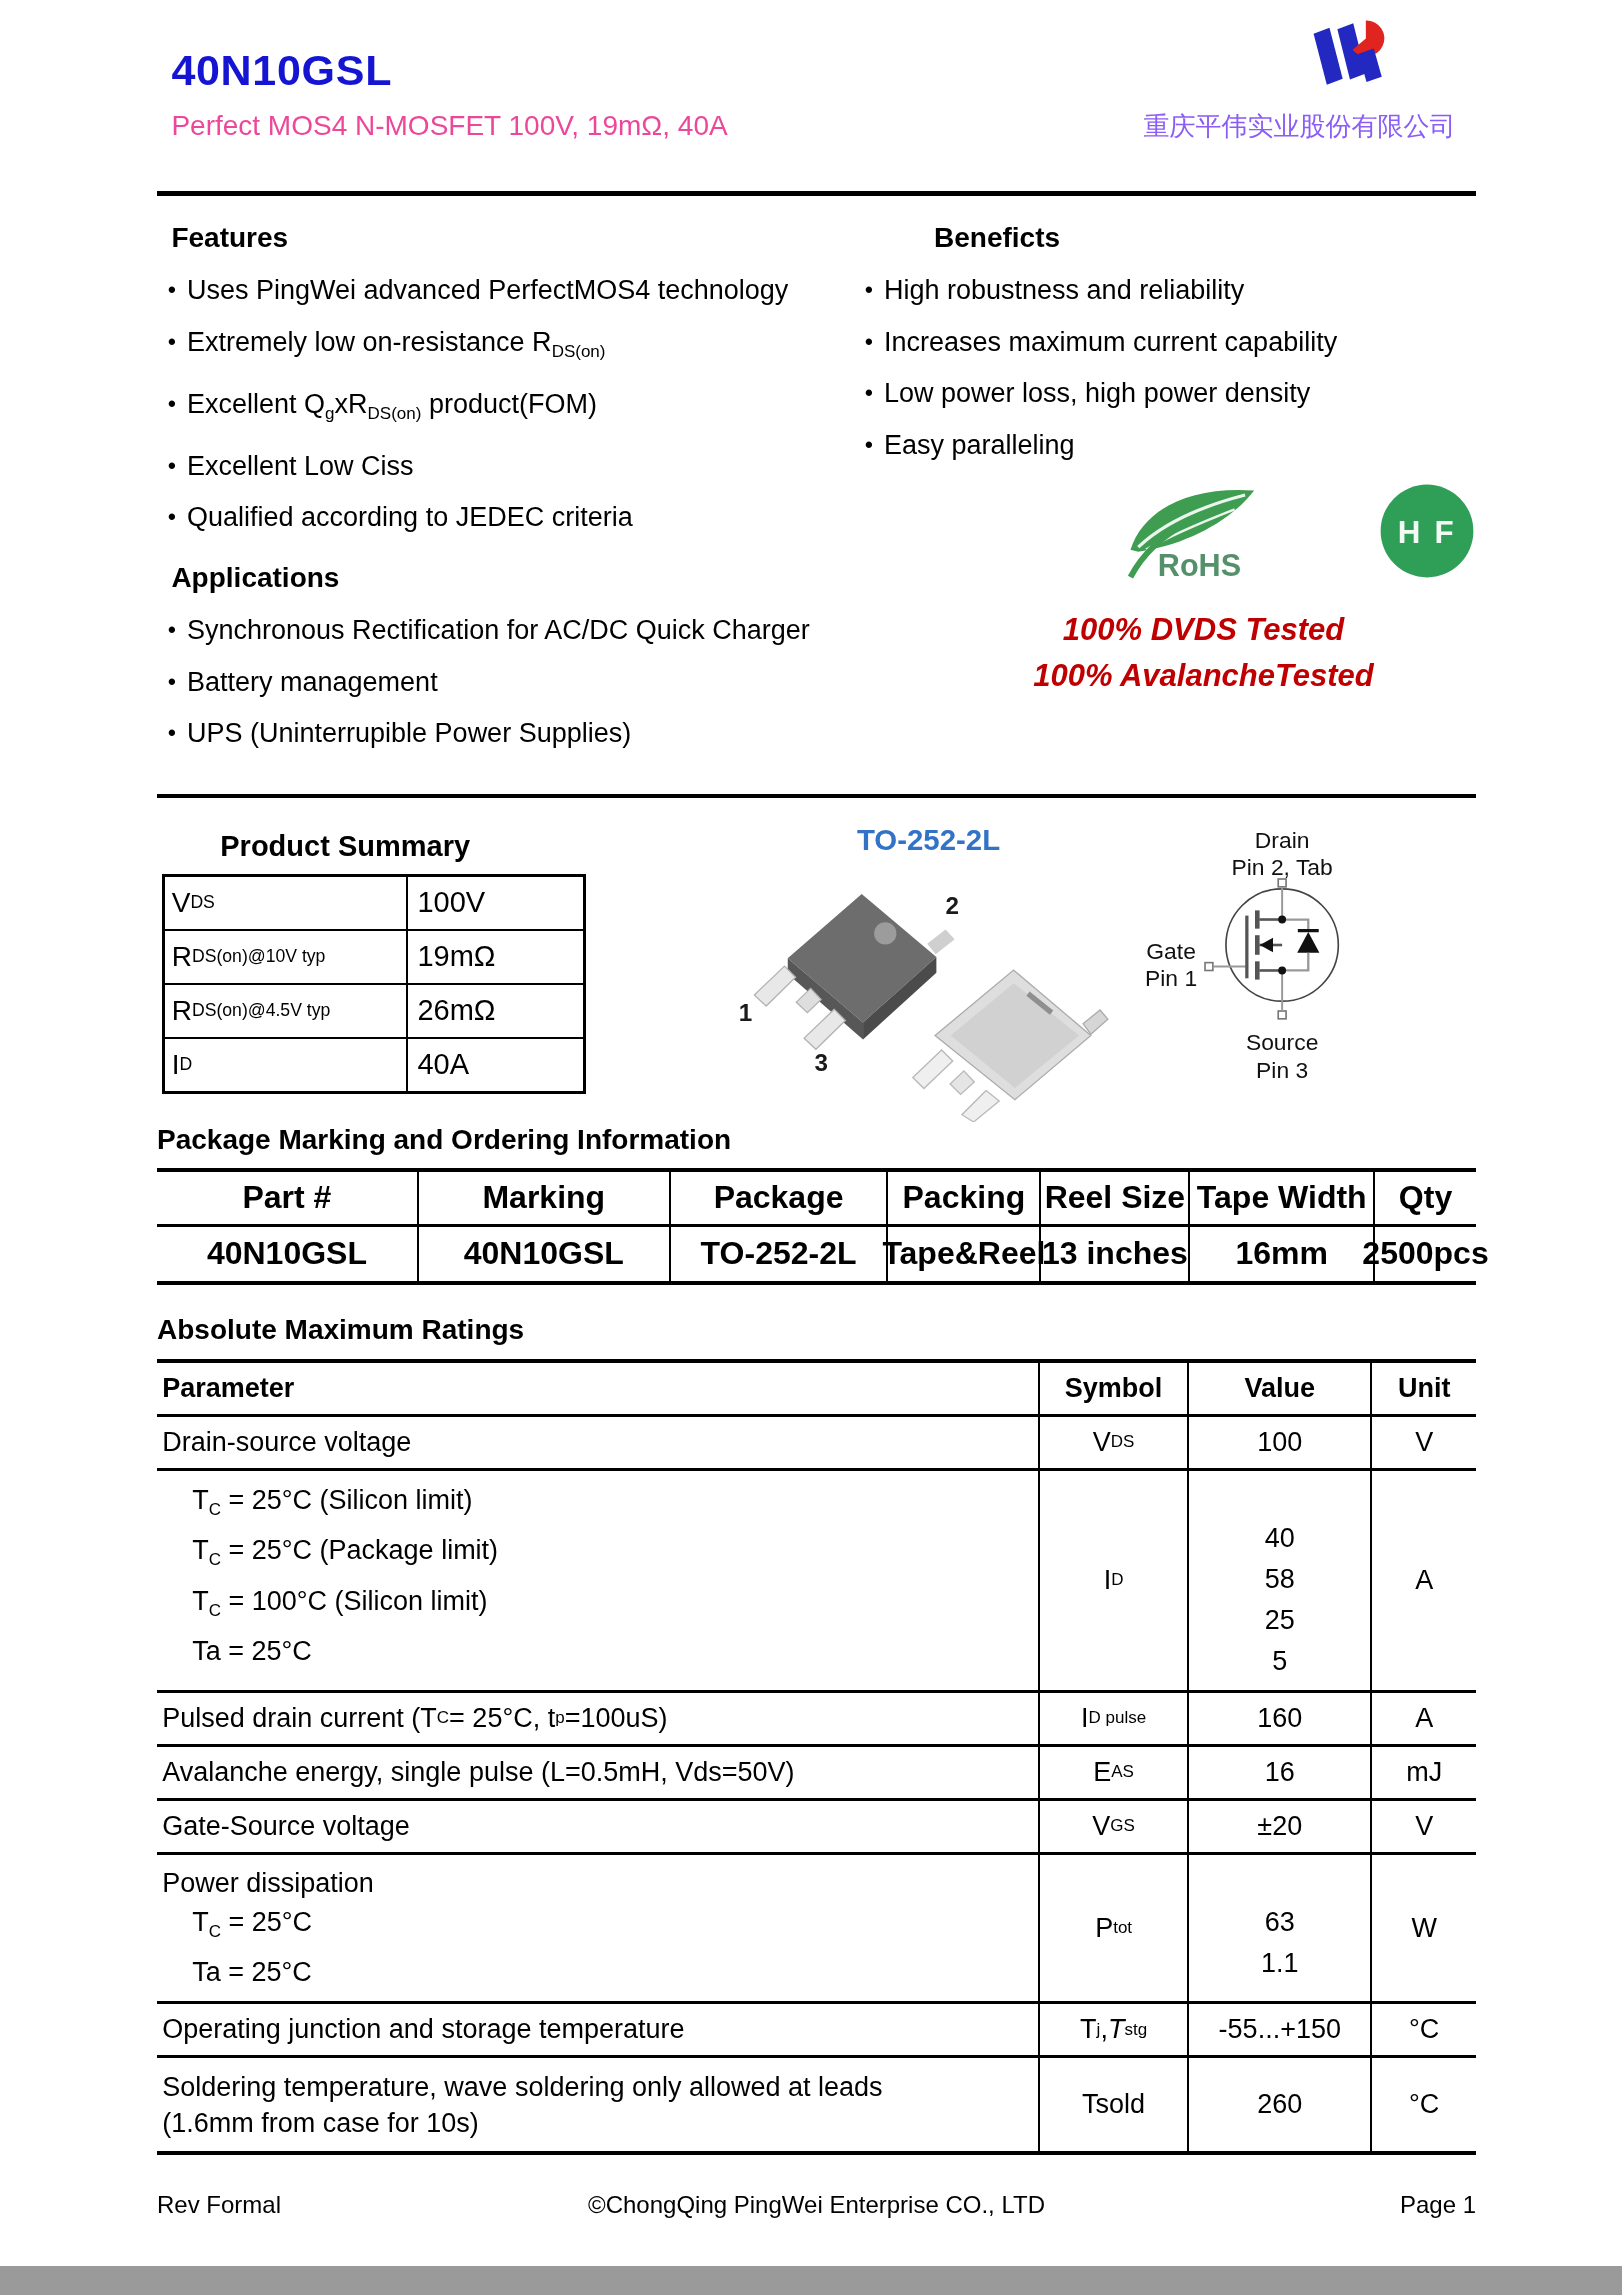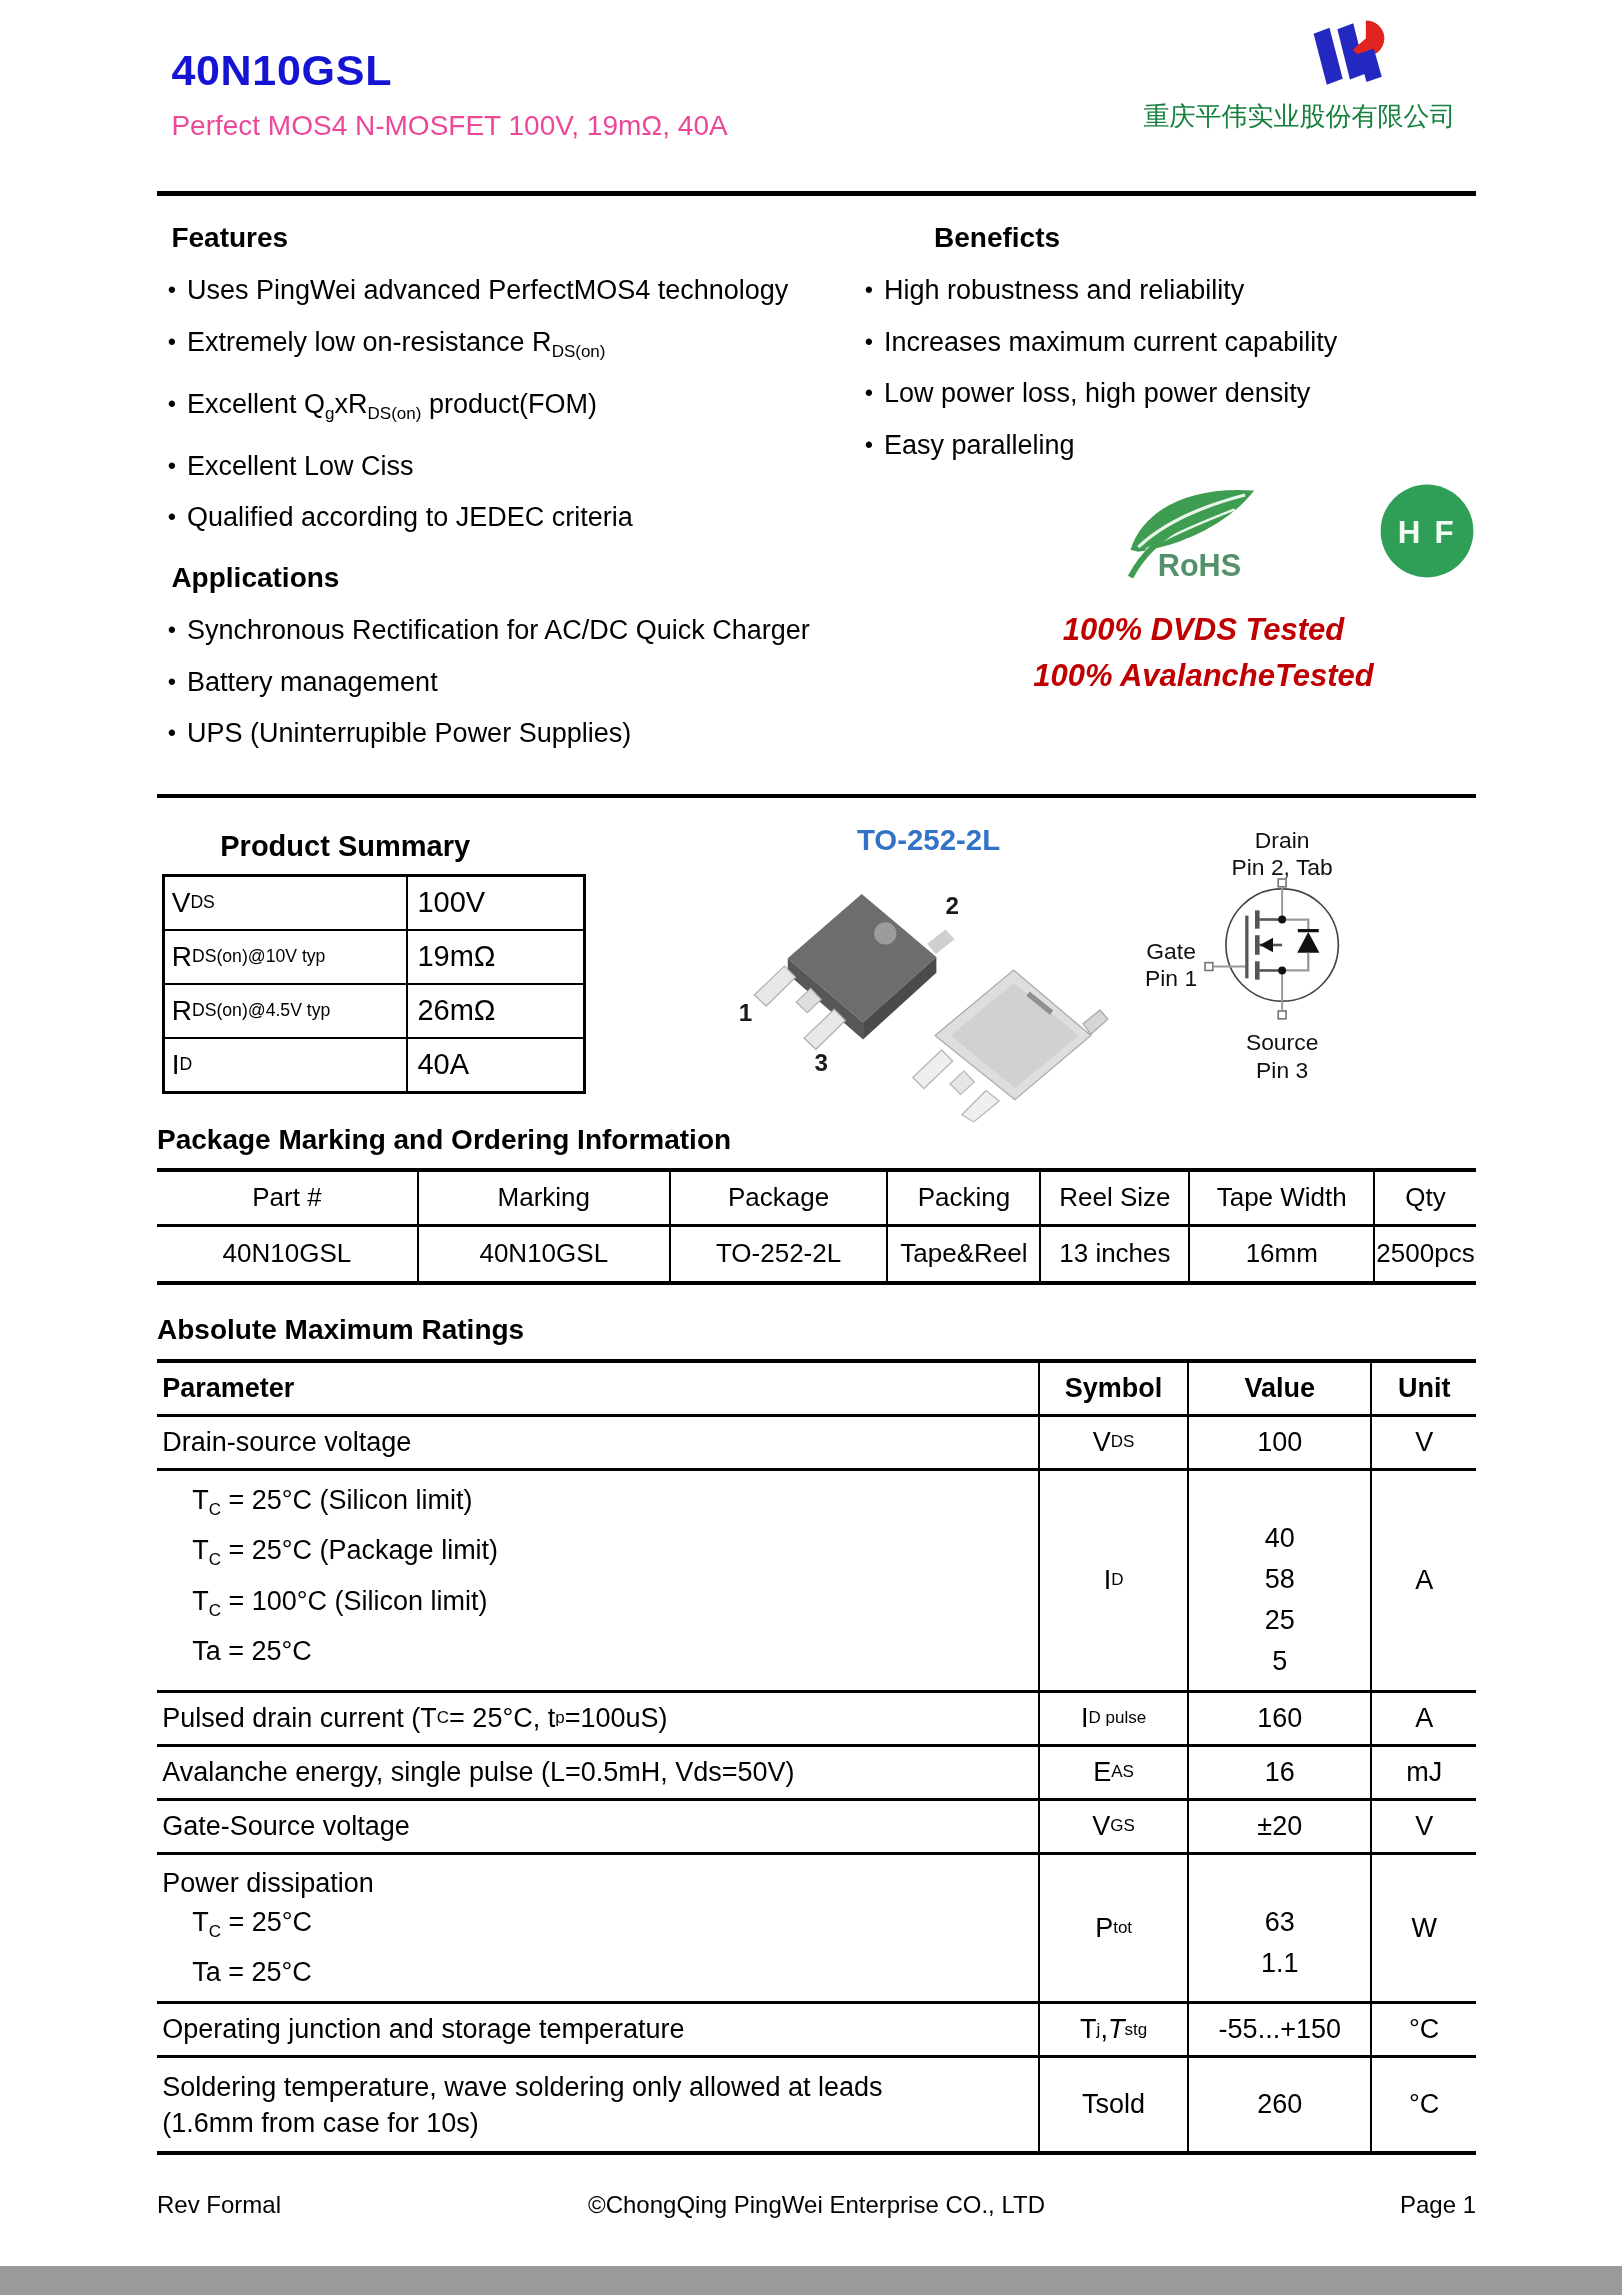--- a/index.html
+++ b/index.html
@@ -13,21 +13,21 @@
     overflow:hidden;
   }
   .content{position:absolute;left:157px;top:0;width:1319px;}
   sub{font-size:63%;}
   
   .hdr{position:relative;padding-top:47px;border-bottom:5.2px solid #000;height:144px;}
   .doc-title{font-size:43px;font-weight:700;color:#1414d2;letter-spacing:0.7px;line-height:47px;margin-left:14.4px;}
   .doc-subtitle{font-size:28px;color:#ec4899;margin-top:15.7px;margin-left:14.4px;}
   .hdr-right{position:absolute;right:0;top:11.8px;width:353px;display:flex;flex-direction:column;align-items:center;}
   .logo-svg{display:block;margin-left:92px;}
-  .company-cn{font-size:26px;color:#15803d;margin-top:3px;white-space:nowrap;}
+  .company-cn{font-size:26px;color:#8b5cf6;margin-top:13px;white-space:nowrap;}
   
   .two-col{display:flex;margin-top:26px;}
   .col-left{width:697px;}
   .col-right{width:622px;}
   .h2{font-size:28px;font-weight:700;}
   .h2.feat{margin-left:14.4px;}
   .h2.bene{margin-left:80px;}
   .h2.appl{margin-left:14.4px;margin-top:30px;}
   .bullets{margin-top:21px;}
   .b-item{display:flex;align-items:flex-start;margin-bottom:21.6px;font-size:27px;line-height:30px;}
@@ -45,21 +45,21 @@
   .ps-row{display:flex;height:52px;border-top:2.6px solid #000;}
   .ps-row:first-child{border-top:none;}
   .ps-param{width:243px;border-right:2.6px solid #000;display:flex;align-items:center;padding-left:6.5px;font-size:28px;box-sizing:border-box;}
   .ps-value{flex:1;display:flex;align-items:center;padding-left:9.2px;font-size:29px;}
   .pkg-block{position:absolute;left:559px;top:25px;width:425px;text-align:center;}
   .pkg-label{font-size:29.4px;font-weight:600;color:#3273c8;}
   .pinout-block{position:absolute;left:980px;top:0;width:353px;}
   
   .sec-head{font-size:28px;font-weight:700;margin-top:3.9px;}
   .ord{display:grid;grid-template-columns:19.7% 19.1% 16.5% 11.6% 11.3% 14% 7.8%;
-       border-top:4.6px solid #000;border-bottom:4.6px solid #000;margin-top:11.8px;font-size:26px;}
+       border-top:4.6px solid #000;border-bottom:4.6px solid #000;margin-top:11.8px;font-size:32px;font-weight:bold;}
   .ord .cell{min-height:52px;display:flex;align-items:center;justify-content:center;border-left:2px solid #000;text-align:center;}
   .ord .cell.first{border-left:none;}
   .ord .hcell{border-bottom:3.3px solid #000;}
   .ord .dcell{min-height:54px;}
   
   .amr{border-top:4.6px solid #000;margin-top:13px;font-size:27px;}
   .amr-row{display:grid;grid-template-columns:66.8% 11.3% 13.9% 8%;border-bottom:3.3px solid #000;}
   .amr-row.last{border-bottom:4.6px solid #000;}
   .amr .c{display:flex;align-items:center;min-height:51px;box-sizing:border-box;}
   .amr .cp{padding-left:5.2px;}

